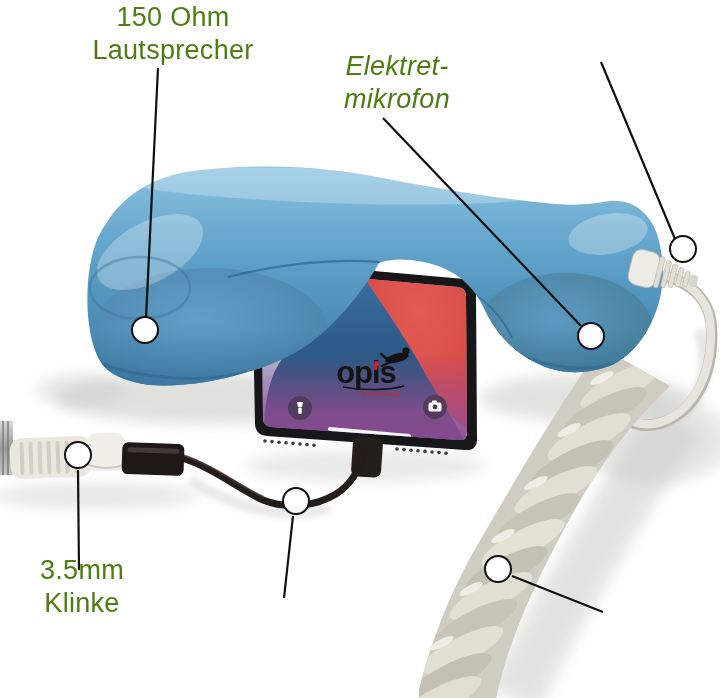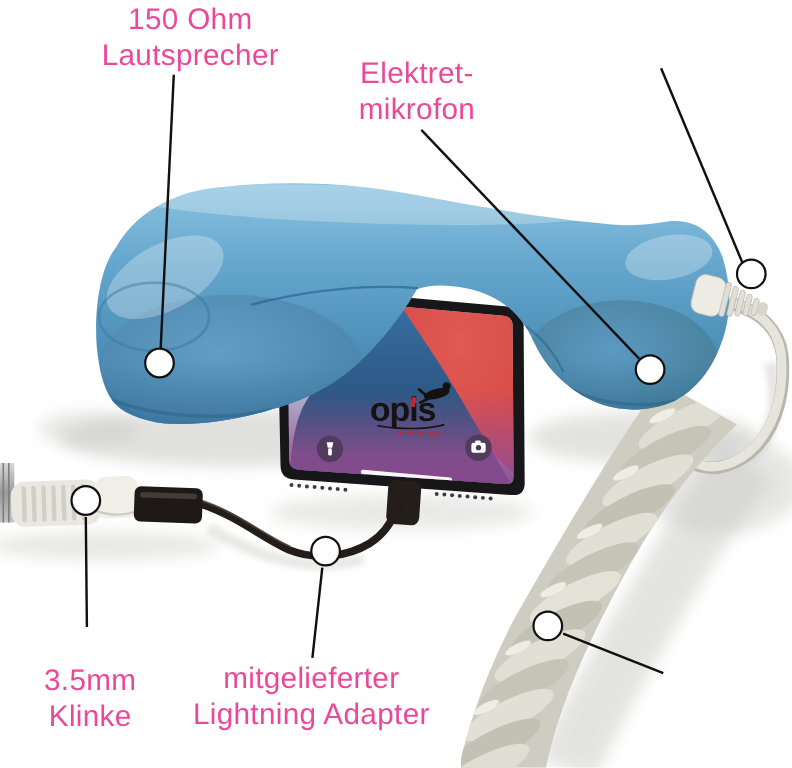--- a/index.html
+++ b/index.html
@@ -3,21 +3,21 @@
 <meta charset="utf-8">
 <style>
   html,body{margin:0;padding:0;background:#ffffff;}
   .stage{position:relative;width:720px;height:698px;background:#fff;overflow:hidden;
          font-family:"Liberation Sans", sans-serif;}
   .photo{position:absolute;left:0;top:0;}
   .overlay{position:absolute;left:0;top:0;pointer-events:none;}
   .callout{position:absolute;width:24px;height:24px;border:2.5px solid #111;
            border-radius:50%;background:#fff;box-sizing:content-box;}
   .label{position:absolute;transform:translateX(-50%);text-align:center;
-         white-space:pre-line;color:#ec4899;font-size:27px;line-height:33px;
+         white-space:pre-line;color:#4d7c0f;font-size:27px;line-height:33px;
          letter-spacing:.3px;}
 </style>
 </head>
 <body>
 
 <div class="stage">
 
 <svg class="photo" width="720" height="698" viewBox="0 0 720 698">
   <defs>
     <filter id="soft" x="-40%" y="-40%" width="180%" height="180%">
@@ -265,20 +265,18 @@
 
 <div class="callout" style="left:130.5px;top:315.5px;"></div>
 <div class="callout" style="left:576.5px;top:321.5px;"></div>
 <div class="callout" style="left:668.5px;top:234.5px;"></div>
 <div class="callout" style="left:63.5px;top:440.5px;"></div>
 <div class="callout" style="left:281.5px;top:486.5px;"></div>
 <div class="callout" style="left:483.5px;top:554.5px;"></div>
 
 <div class="label" style="left:173px;top:1px;">150 Ohm
 Lautsprecher</div>
-<div class="label" style="left:379px;top:50px;">Elektret-
+<div class="label" style="left:397px;top:50px;font-style:italic;">Elektret-
 mikrofon</div>
-<div class="label" style="left:82px;top:602px;">3.5mm
+<div class="label" style="left:82px;top:554px;">3.5mm
 Klinke</div>
-<div class="label" style="left:283px;top:600px;">mitgelieferter
-Lightning Adapter</div>
 
 </div>
 
 </body></html>

